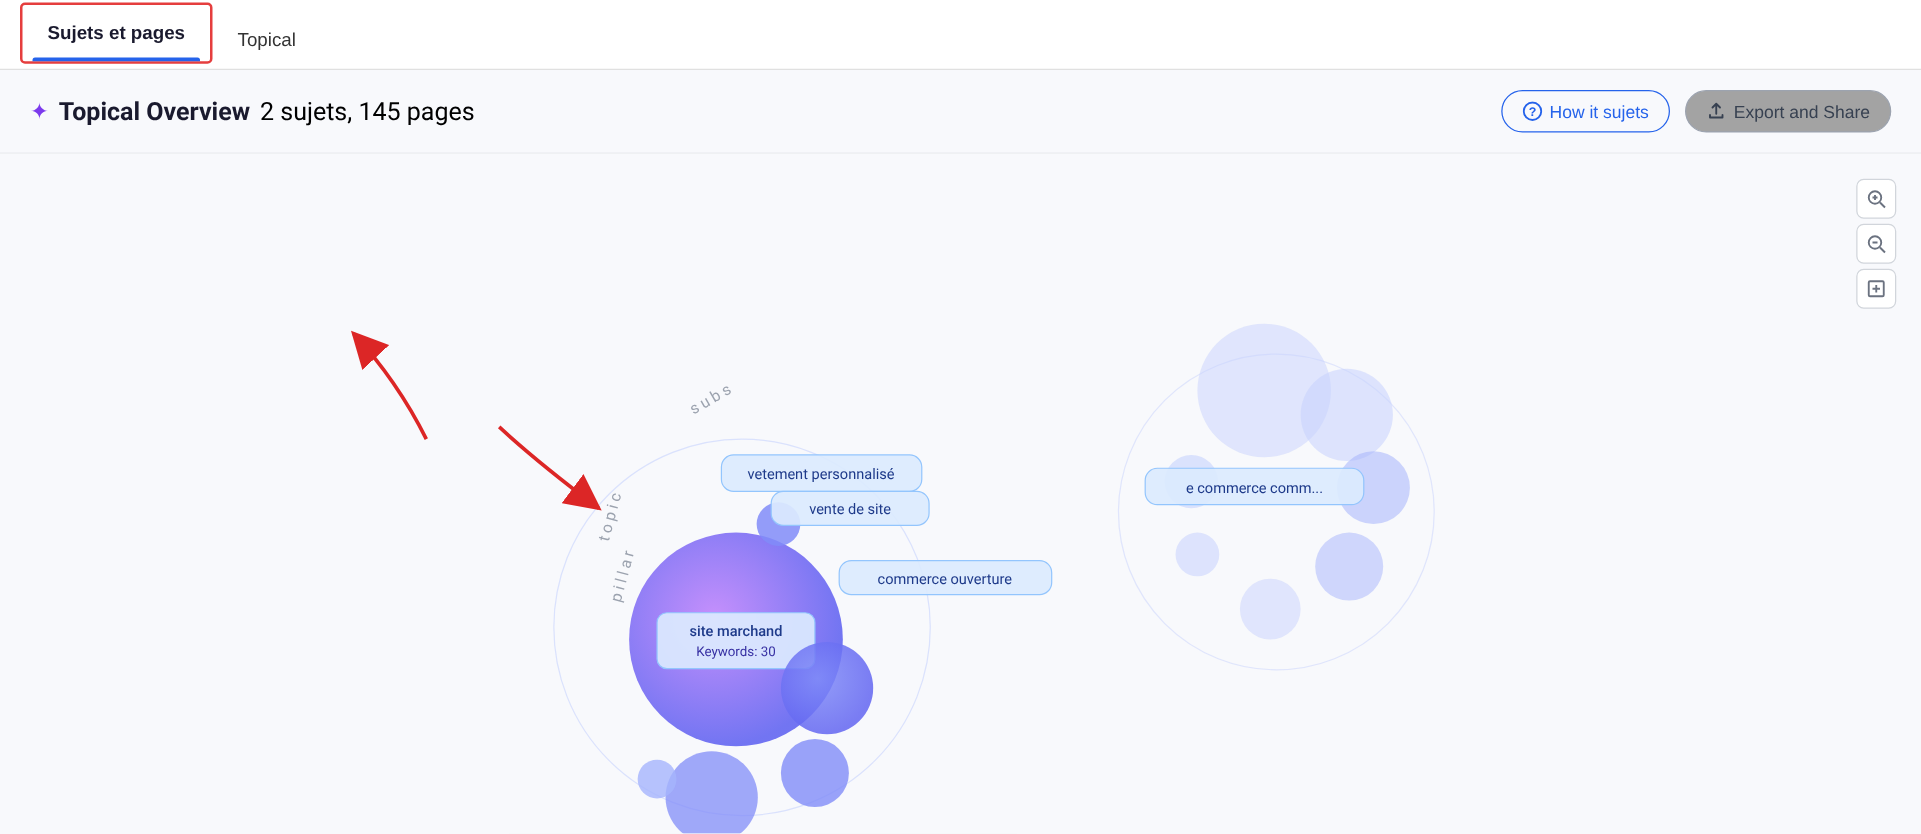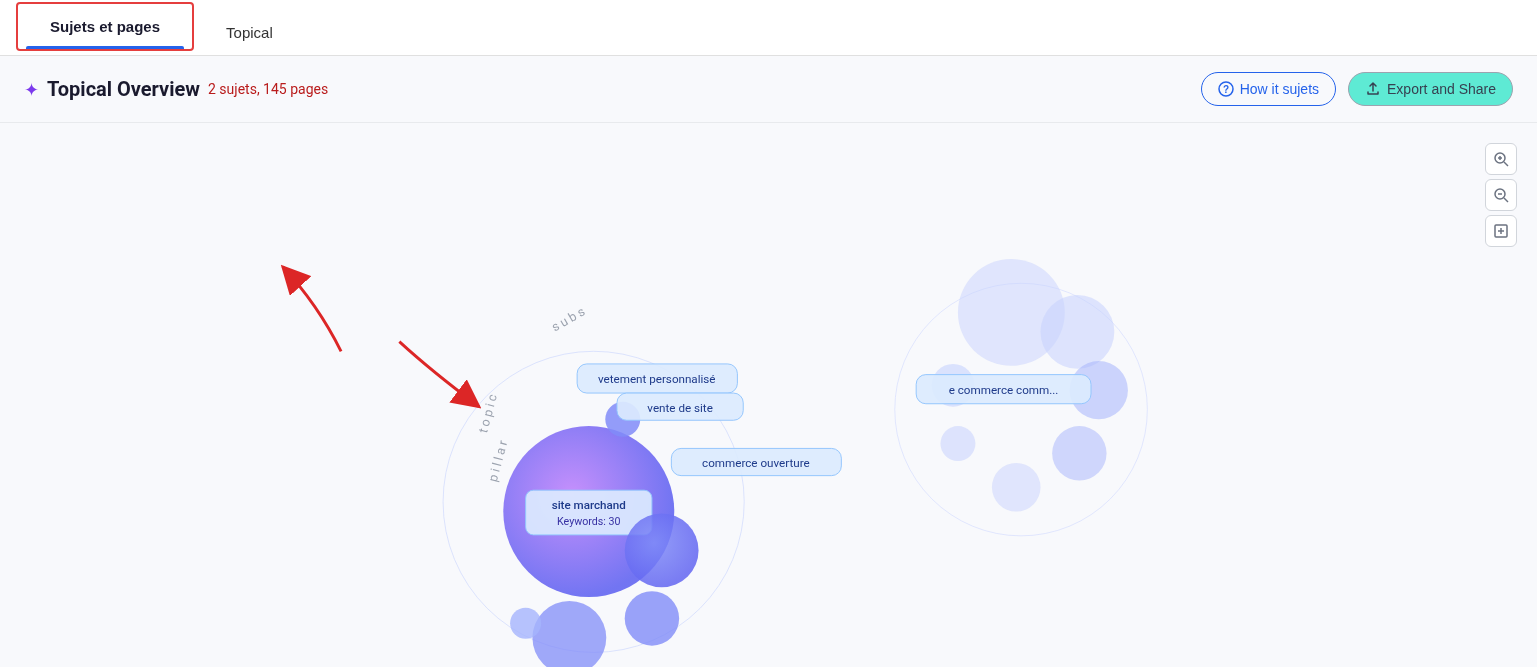--- a/index.html
+++ b/index.html
@@ -24,21 +24,21 @@
       background: #ffffff;
       border-bottom: 1px solid #e0e0e0;
       display: flex;
       align-items: flex-end;
       padding: 0 16px;
       height: 56px;
       flex-shrink: 0;
     }
 
     .tab-item {
-      padding: 14px 32px;
+      padding: 14px 20px;
       font-size: 15px;
       font-weight: 500;
       color: #333;
       cursor: pointer;
       position: relative;
       border: none;
       background: none;
     }
 
     .tab-item.active {
@@ -94,22 +94,22 @@
       font-size: 18px;
     }
 
     .toolbar-title {
       font-size: 20px;
       font-weight: 700;
       color: #1a1a2e;
     }
 
     .toolbar-subtitle {
-      font-size: 14px;
-      color: #b91c1c;
+      font-size: 20px;
+      color: #000000;
       font-weight: 400;
       text-align: right;
     }
 
     .toolbar-right {
       display: flex;
       align-items: center;
       gap: 12px;
     }
 
@@ -127,21 +127,21 @@
       cursor: pointer;
     }
 
     .btn-export {
       display: flex;
       align-items: center;
       gap: 6px;
       padding: 8px 16px;
       border: 1.5px solid #9ca3af;
       border-radius: 20px;
-      background: #5eead4;
+      background: #a3a3a3;
       color: #374151;
       font-size: 14px;
       font-weight: 500;
       cursor: pointer;
       text-align: center;
     }
 
     
     .viz-area {
       flex: 1;

